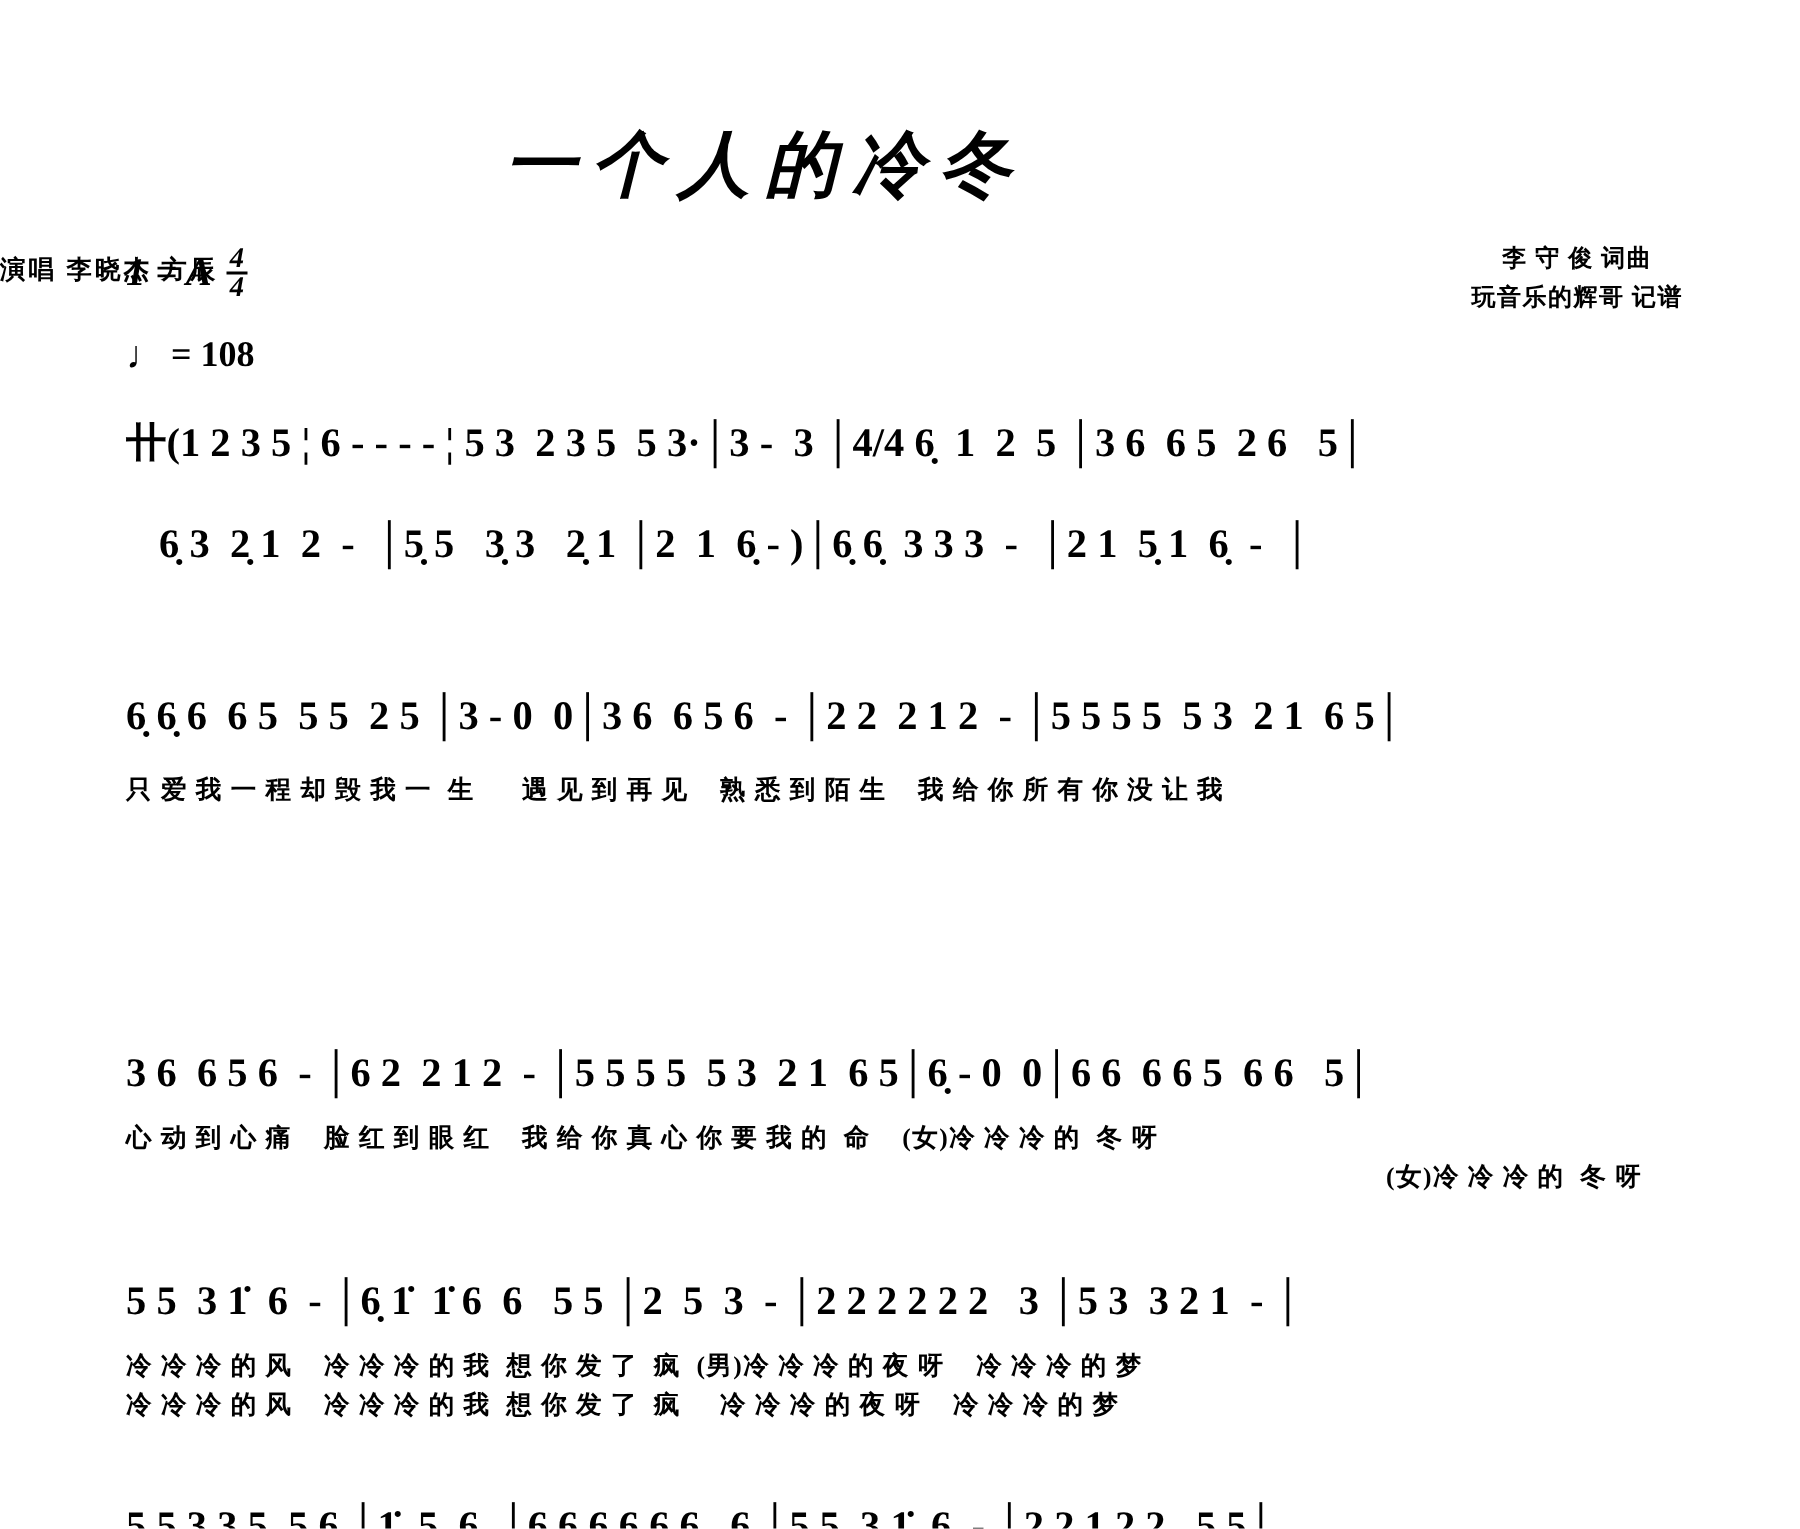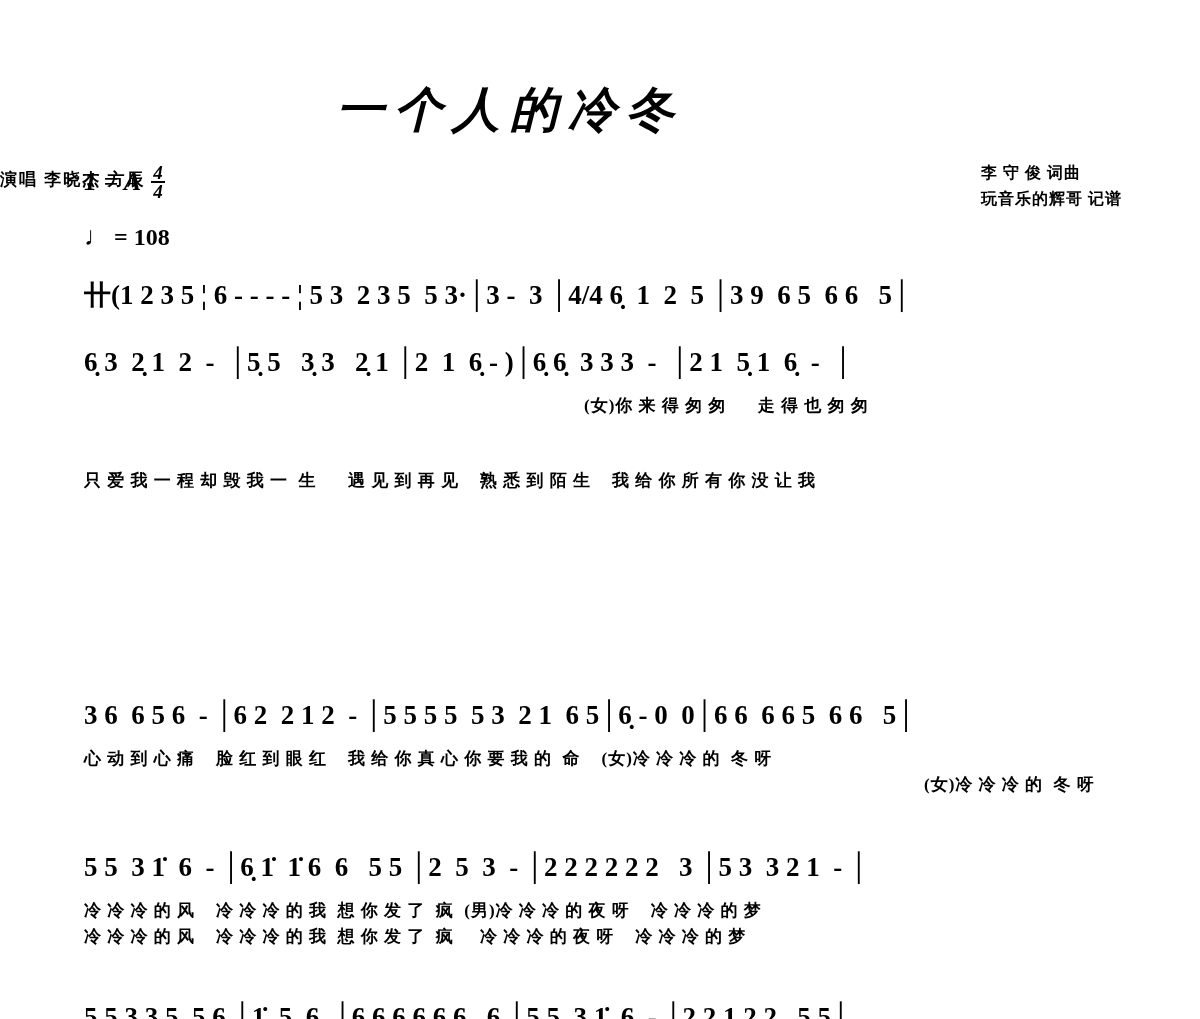--- a/index.html
+++ b/index.html
@@ -37,21 +37,21 @@
     left: 0;
     width: 1200px;
     font-size: 17px;
     font-weight: bold;
     letter-spacing: 2px;
   }
   .credits {
     position: absolute;
     top: 160px;
     right: 78px;
-    text-align: left;
+    text-align: center;
     font-size: 16px;
     font-weight: bold;
     line-height: 26px;
     letter-spacing: 1px;
   }
 
   .keysig {
     position: absolute;
     top: 164px;
     left: 84px;
@@ -125,30 +125,30 @@
     <span class="den">4</span>
   </span>
 </div>
 
 <div class="tempo">
   <span class="note">♩</span>
   <span>= 108</span>
 </div>
 
 <div class="sys" style="top:278px;">
-  <div class="notes">卄(1 2 3 5 ¦ 6 - - - - ¦ 5 3  2 3 5  5 3·│3 -  3 │4/4 6̣  1  2  5 │3 9  6 5  6 6   5│</div>
+  <div class="notes">卄(1 2 3 5 ¦ 6 - - - - ¦ 5 3  2 3 5  5 3·│3 -  3 │4/4 6̣  1  2  5 │3 6  6 5  2 6   5│</div>
 </div>
 
-<div class="sys" style="top:345px;">
+<div class="sys" style="top:345px;margin-left:22px;">
   <div class="notes">6̣ 3  2̣ 1  2  -  │5̣ 5   3̣ 3   2̣ 1 │2  1  6̣ - )│6̣ 6̣  3 3 3  -  │2 1  5̣ 1  6̣  -  │</div>
-  <div class="lyr" style="margin-top:14px; margin-left:500px;">(女)你 来 得 匆 匆      走 得 也 匆 匆</div>
 </div>
 
 <div class="sys" style="top:460px;">
-  <div class="lyr" style="margin-top:8px;">只 爱 我 一 程 却 毁 我 一  生      遇 见 到 再 见    熟 悉 到 陌 生    我 给 你 所 有 你 没 让 我</div>
+  <div class="notes">6̣ 6̣ 6  6 5  5 5  2 5 │3 - 0  0│3 6  6 5 6  - │2 2  2 1 2  - │5 5 5 5  5 3  2 1  6 5│</div>
+  <div class="lyr" style="margin-top:20px;">只 爱 我 一 程 却 毁 我 一  生      遇 见 到 再 见    熟 悉 到 陌 生    我 给 你 所 有 你 没 让 我</div>
 </div>
 
 <div class="sys" style="top:572px;">
 </div>
 
 <div class="sys" style="top:698px;font-family:Liberation Serif, serif;">
   <div class="notes">3 6  6 5 6  - │6 2  2 1 2  - │5 5 5 5  5 3  2 1  6 5│6̣ - 0  0│6 6  6 6 5  6 6   5│</div>
   <div class="lyr" style="margin-top:14px;">心 动 到 心 痛    脸 红 到 眼 红    我 给 你 真 心 你 要 我 的  命    (女)冷 冷 冷 的  冬 呀</div>
   <div class="lyr" style="margin-left:840px;">(女)冷 冷 冷 的  冬 呀</div>
 </div>

